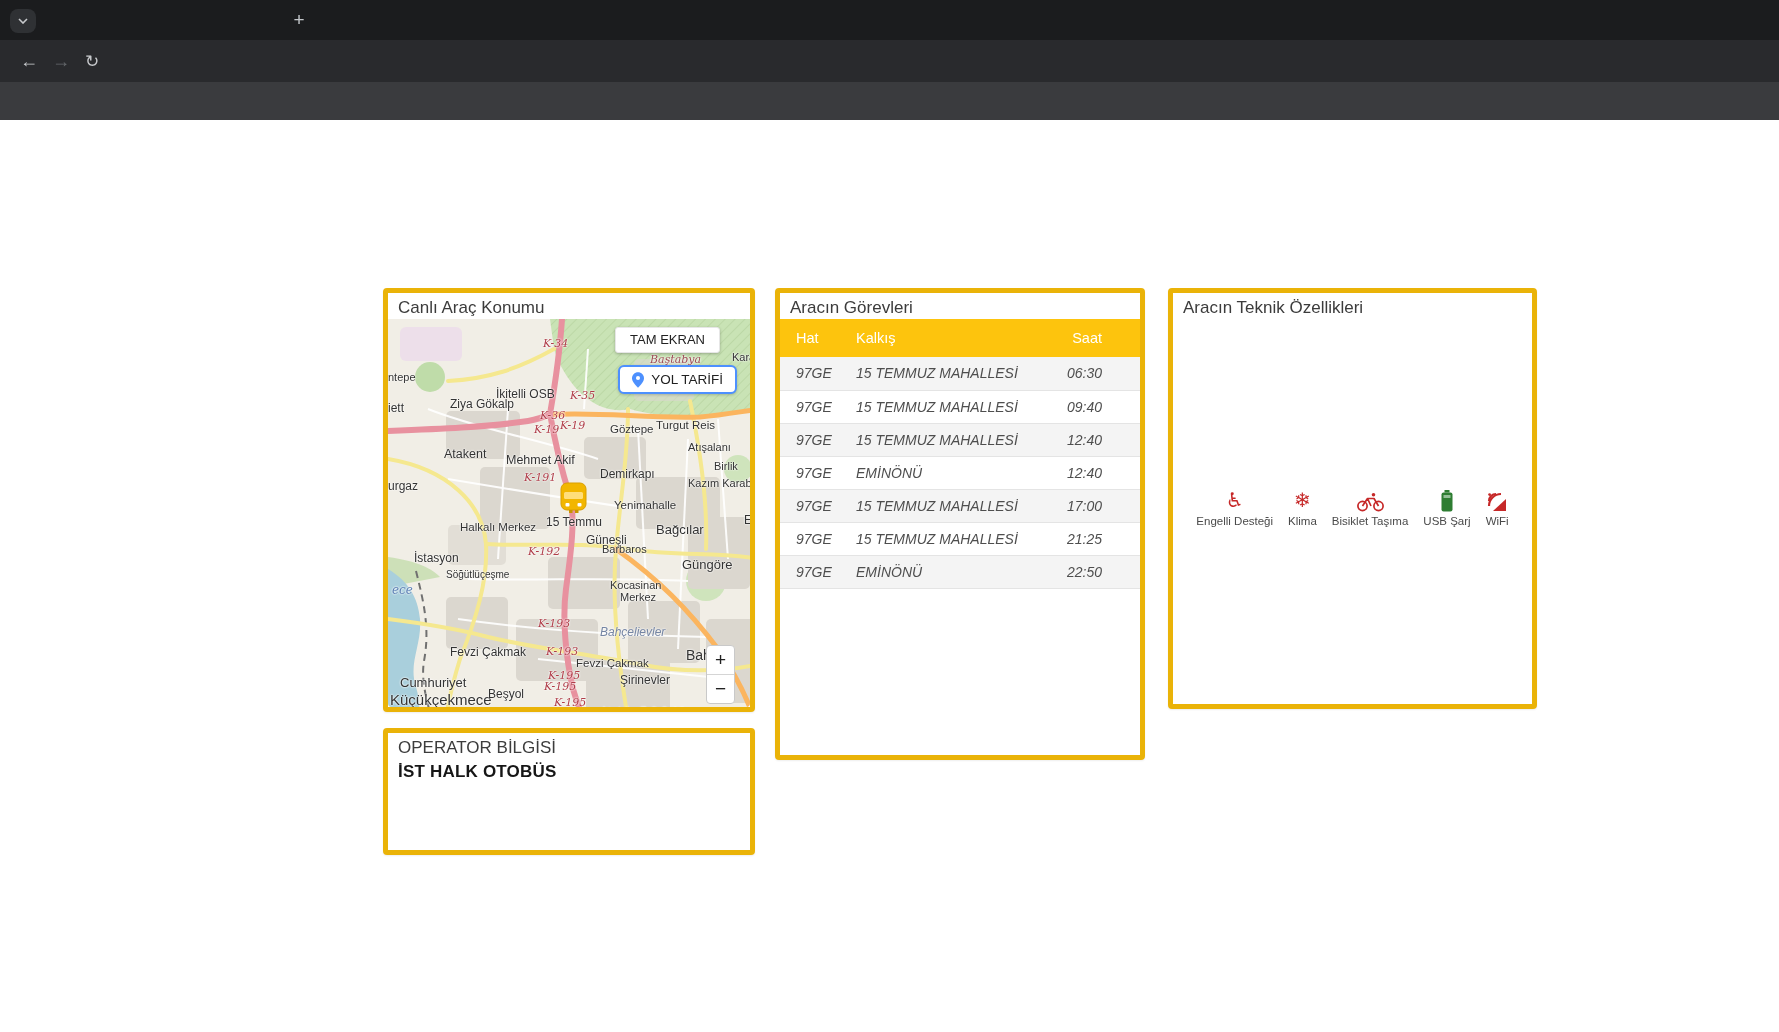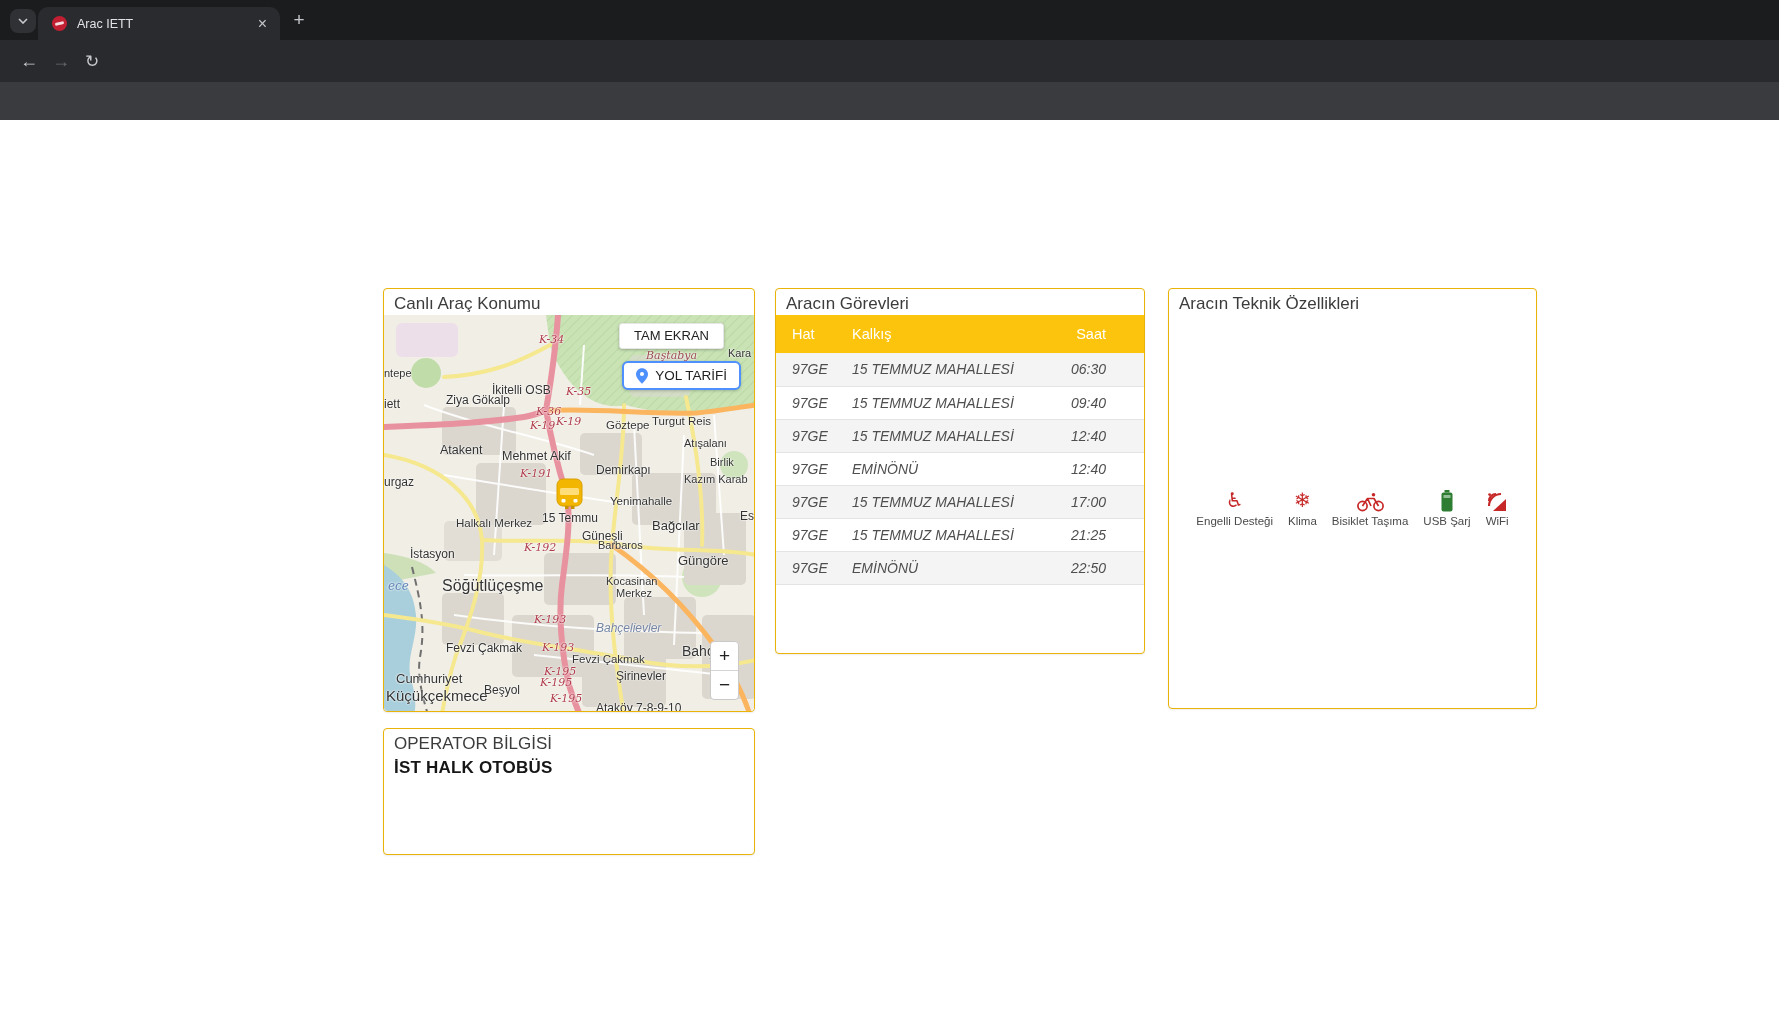--- a/index.html
+++ b/index.html
@@ -26,39 +26,39 @@
   .omni-right { display:flex; align-items:center; gap:16px; margin-right:16px; }
   .translate-ic { position:relative; width:17px; height:16px; }
   .translate-ic .b1 { position:absolute; left:0; top:0; width:11px; height:11px; border-radius:2px; background:#9AA0A6; color:#1D1E21; font-size:8px; font-weight:bold; text-align:center; line-height:11px; }
   .translate-ic .b2 { position:absolute; right:0; bottom:0; width:9px; height:9px; border:1.5px solid #9AA0A6; border-radius:2px; background:#1D1E21; }
   .star-ic { color:#9AA0A6; font-size:17px; line-height:17px; }
   .avatar-edge { position:absolute; right:-13px; top:47px; width:26px; height:26px; border-radius:50%; background:#85888D; }
   .bookmarks-band { position:absolute; left:0; top:82px; width:1779px; height:38px; background:#3A3B3E; }
   .page { position:absolute; left:0; top:120px; width:1779px; height:912px; background:#fff; }
 
   
-  .card { position:absolute; background:#fff; border:1px solid #eab308; border-radius:4px; box-shadow:0 1px 2px rgba(0,0,0,.07); }
+  .card { position:absolute; background:#fff; border:5px solid #eab308; border-radius:4px; box-shadow:0 1px 2px rgba(0,0,0,.07); }
   .card-title { font-size:17px; color:#3C3C3C; padding:5px 10px 2px 10px; white-space:nowrap; }
 
   .card-map { left:383px; top:168px; width:372px; height:424px; }
   .map-area { position:absolute; left:0; top:26px; right:0; bottom:0; overflow:hidden; background:#F1EEE6; border-radius:0 0 4px 4px; }
   .map-svg { position:absolute; left:0; top:0; }
   .map-label { position:absolute; white-space:nowrap; color:#333; text-shadow:0 0 2px #fff, 0 0 2px #fff; pointer-events:none; }
   .map-label.road { font-family:"DejaVu Serif", serif; font-style:italic; color:#B03E4A; }
   .map-label.area { font-family:"DejaVu Serif", serif; font-style:italic; color:#9C4A52; }
   .map-label.district { font-style:italic; color:#7585A3; }
   .map-label.water { font-family:"DejaVu Serif", serif; font-style:italic; color:#5B7FB4; }
   .btn-fullscreen { position:absolute; right:30px; top:8px; height:26px; background:#fff; border:1px solid #E6E6E6; border-radius:3px; box-shadow:0 1px 3px rgba(0,0,0,.25); font-size:13px; color:#222; padding:0 14px; line-height:24px; }
   .btn-directions { position:absolute; right:13px; top:46px; height:29px; background:#fff; border:2px solid #4D90FE; border-radius:6px; box-shadow:0 1px 3px rgba(0,0,0,.2); font-size:13.5px; color:#222; padding:0 12px; line-height:25px; display:flex; align-items:center; gap:7px; }
   .zoomctrl { position:absolute; right:15px; top:326px; width:29px; height:59px; background:#fff; border:1px solid #C9C9C9; border-radius:4px; overflow:hidden; }
   .zoomctrl .zc { width:100%; height:29px; text-align:center; font-size:19px; line-height:28px; color:#222; }
   .zoomctrl .zc:first-child { border-bottom:1px solid #D5D5D5; }
   .bus-marker { position:absolute; left:172px; top:163px; }
 
-  .card-tasks { left:775px; top:168px; width:370px; height:366px; }
+  .card-tasks { left:775px; top:168px; width:370px; height:472px; }
   .tasks-table { position:absolute; left:0; top:26px; right:0; border-collapse:collapse; width:100%; font-size:14px; color:#4E4E4E; }
   .tasks-table th { background:#FDC40D; color:#FFFFFF; font-weight:normal; font-size:14.5px; text-align:left; height:38px; padding-left:16px; }
   .tasks-table th.saat, .tasks-table td.saat { text-align:right; padding-right:38px; }
   .tasks-table td { height:33px; padding-left:16px; border-bottom:1px solid #E4E4E4;font-style:italic; }
   .tasks-table tr:nth-child(odd) td { background:#F4F4F4; }
 
   .card-feats { left:1168px; top:168px; width:369px; height:421px; display:flex; flex-direction:column; }
   .feats-row { flex:1 1 auto; display:flex; align-items:center; justify-content:center; gap:15px; padding-bottom:10px; }
   .feat { display:flex; flex-direction:column; align-items:center; }
   .feat .glyph { height:24px; display:flex; align-items:flex-end; justify-content:center; font-family:"DejaVu Sans", sans-serif; }
@@ -68,25 +68,20 @@
   .operator-name { font-size:17px; font-weight:bold; color:#161616; padding:2px 10px; letter-spacing:.2px; }
 </style>
 </head>
 <body>
 
 <div class="tabstrip">
   <div class="tab-search-btn">
     <svg width="10" height="6" viewBox="0 0 10 6">
         <polyline points="1,1 5,5 9,1" fill="none" stroke="#C7C9CC" stroke-width="1.6"></polyline>
       </svg>
-  </div>
-  <div class="tab">
-    <span class="favicon"></span>
-    <span class="tab-title">Arac IETT</span>
-    <span class="tab-close">×</span>
   </div>
   <div class="newtab-btn">+</div>
 </div>
 
 <div class="toolbar">
   <span class="nav-ic nav-back">←</span>
   <span class="nav-ic nav-fwd">→</span>
   <span class="nav-ic nav-reload">↻</span>
   <div class="omnibox">
     <svg class="tune-ic" width="15" height="14" viewBox="0 0 15 14">
@@ -199,21 +194,21 @@
           <span class="map-label" style="left: 326px; top: 141px; font-size: 11px;">Birlik</span>
           <span class="map-label" style="left: 300px; top: 158px; font-size: 11px;">Kazım Karab</span>
           <span class="map-label" style="left: 212px; top: 148px; font-size: 12px; text-align: right;">Demirkapı</span>
           <span class="map-label" style="left: 226px; top: 180px; font-size: 11.5px;">Yenimahalle</span>
           <span class="map-label" style="left: 158px; top: 196px; font-size: 12px;">15 Temmu</span>
           <span class="map-label" style="left: 72px; top: 202px; font-size: 11.5px;">Halkalı Merkez</span>
           <span class="map-label" style="left: 198px; top: 214px; font-size: 12px;">Güneşli</span>
           <span class="map-label" style="left: 268px; top: 203px; font-size: 13px;">Bağcılar</span>
           <span class="map-label" style="left: 356px; top: 194px; font-size: 12px;">Ese</span>
           <span class="map-label" style="left: 26px; top: 232px; font-size: 12px;">İstasyon</span>
-          <span class="map-label" style="left: 58px; top: 262px; font-size: 16px;">Söğütlüçeşme</span>
+          <span class="map-label" style="left: 58px; top: 250px; font-size: 10px;">Söğütlüçeşme</span>
           <span class="map-label" style="left: 214px; top: 224px; font-size: 11px;">Barbaros</span>
           <span class="map-label" style="left: 222px; top: 260px; font-size: 11px;">Kocasinan</span>
           <span class="map-label" style="left: 232px; top: 272px; font-size: 11px;">Merkez</span>
           <span class="map-label" style="left: 294px; top: 238px; font-size: 13px;">Güngöre</span>
           <span class="map-label" style="left: 62px; top: 326px; font-size: 12px;">Fevzi Çakmak</span>
           <span class="map-label" style="left: 188px; top: 338px; font-size: 11.5px;">Fevzi Çakmak</span>
           <span class="map-label" style="left: 12px; top: 356px; font-size: 13px;">Cumhuriyet</span>
           <span class="map-label" style="left: 2px; top: 372px; font-size: 15px;">Küçükçekmece</span>
           <span class="map-label" style="left: 100px; top: 368px; font-size: 12px;">Beşyol</span>
           <span class="map-label" style="left: 232px; top: 354px; font-size: 12px;">Şirinevler</span>

